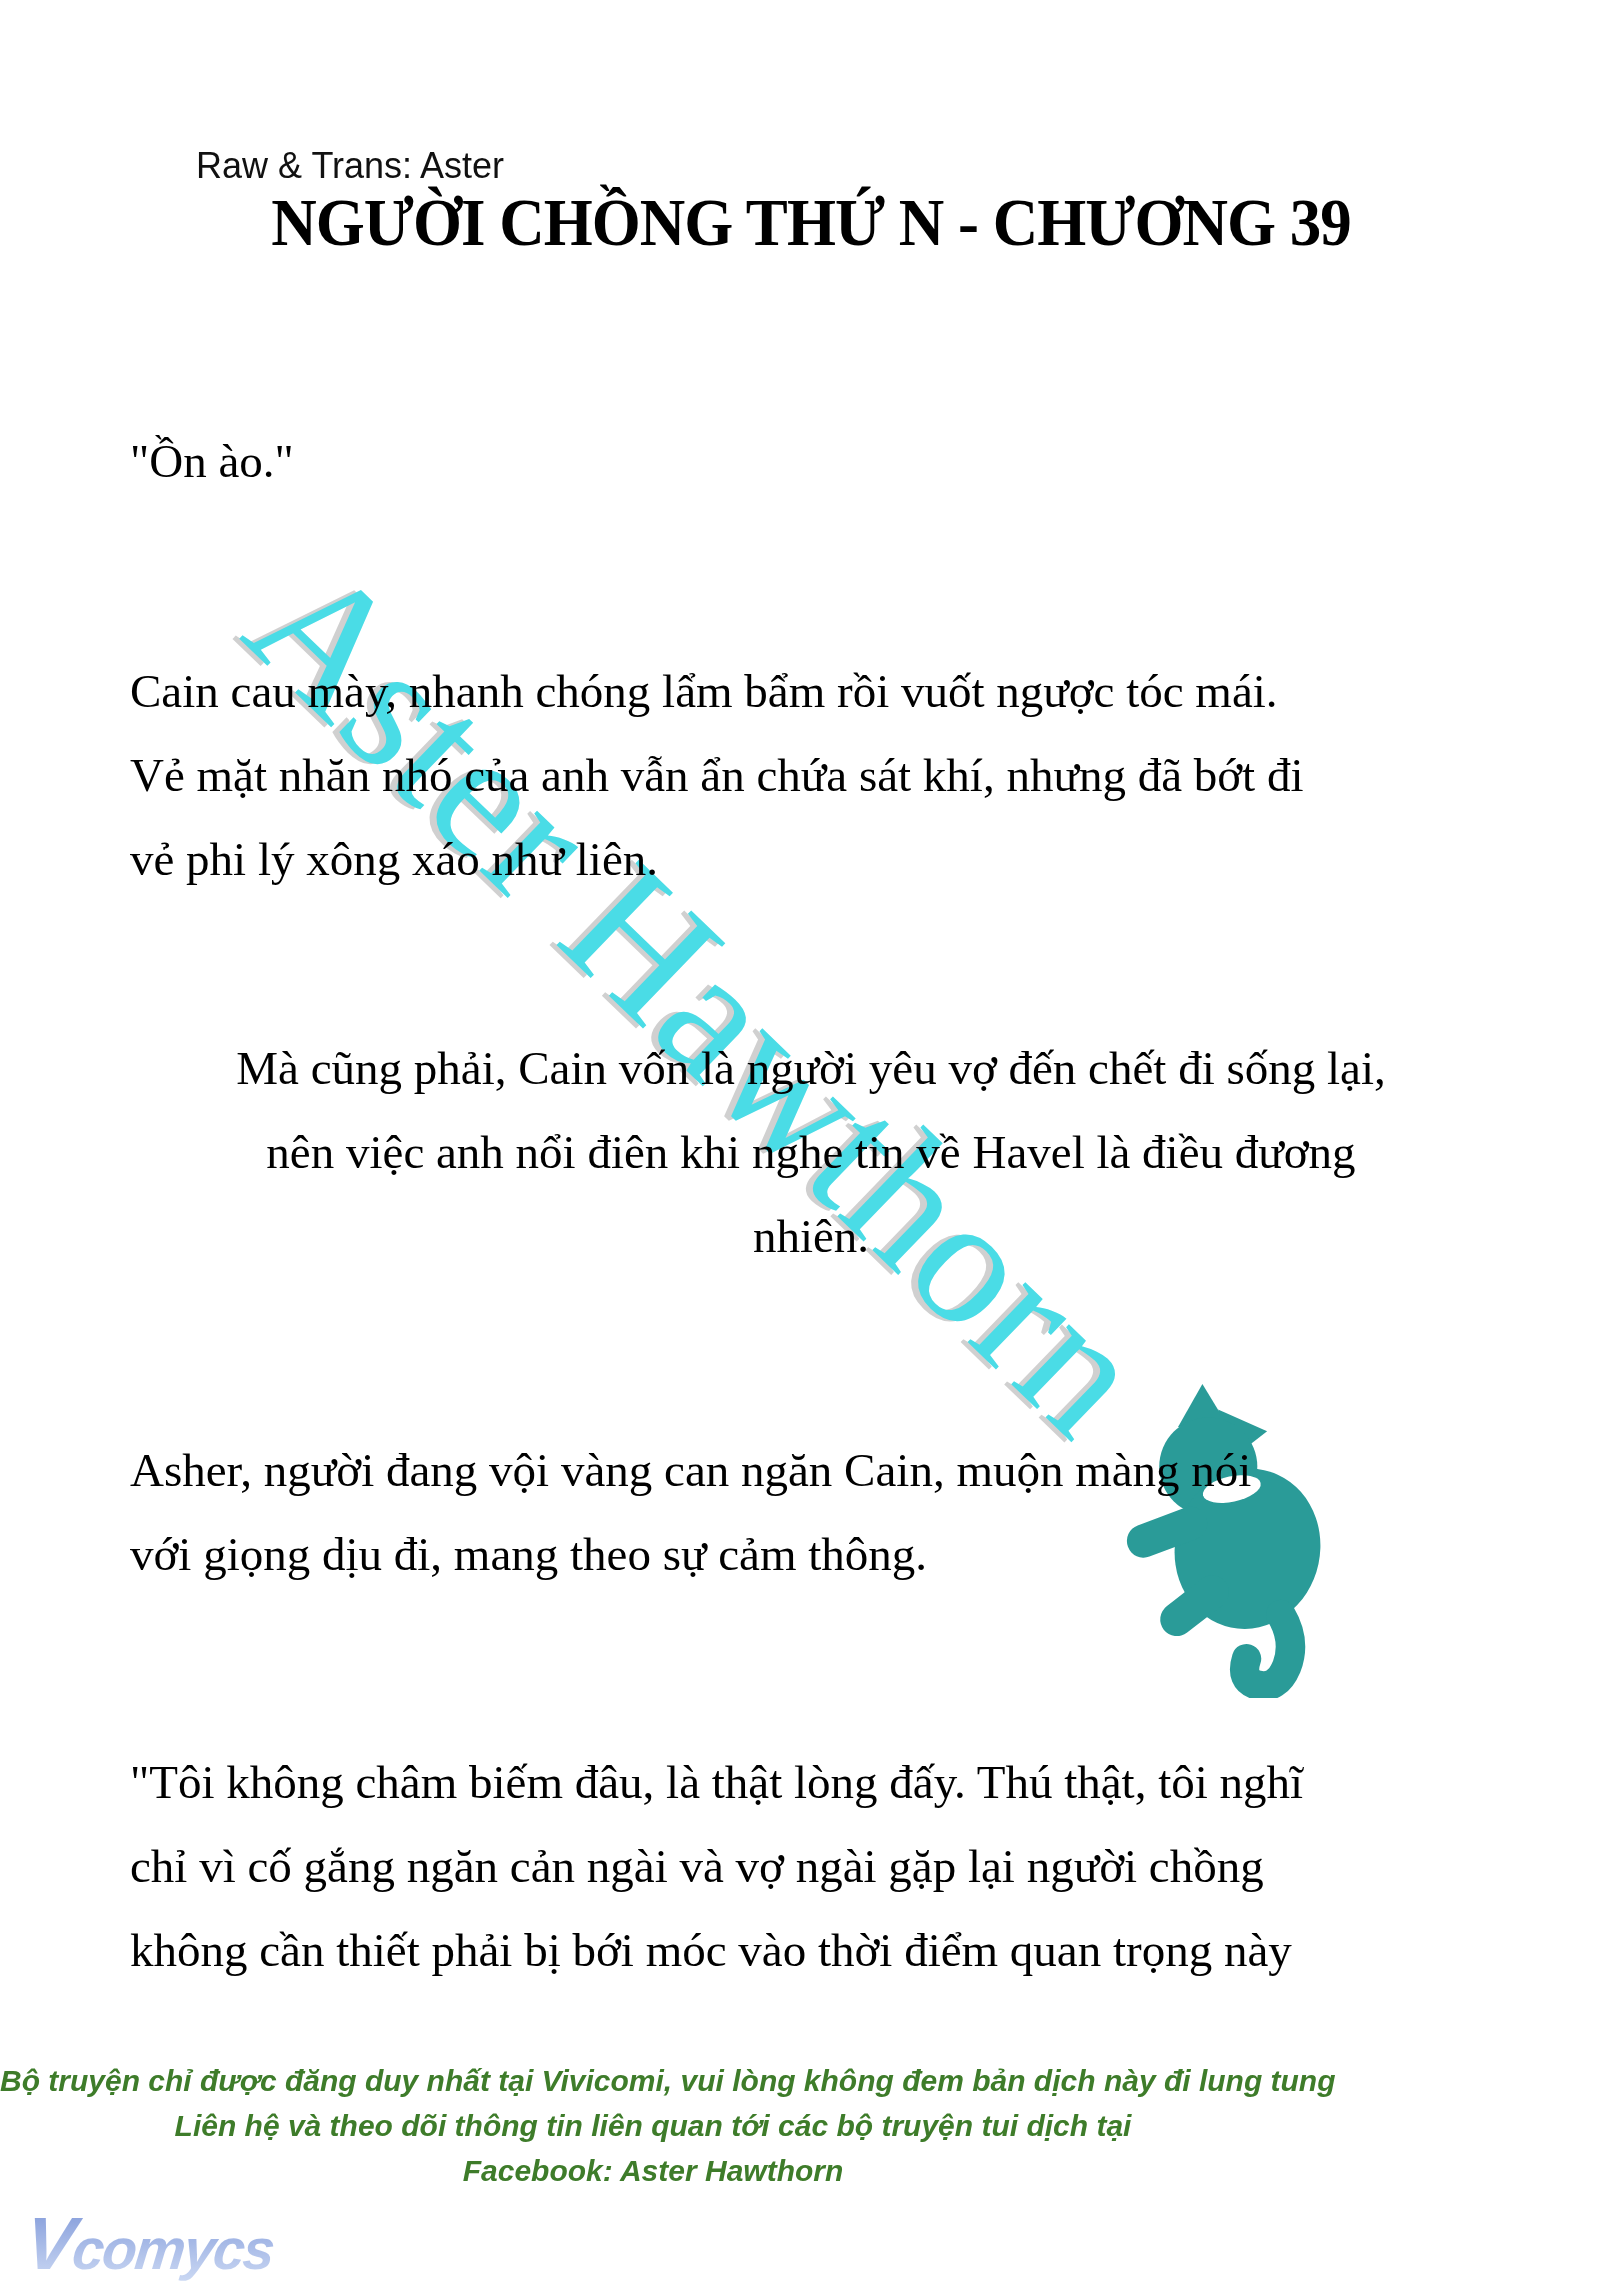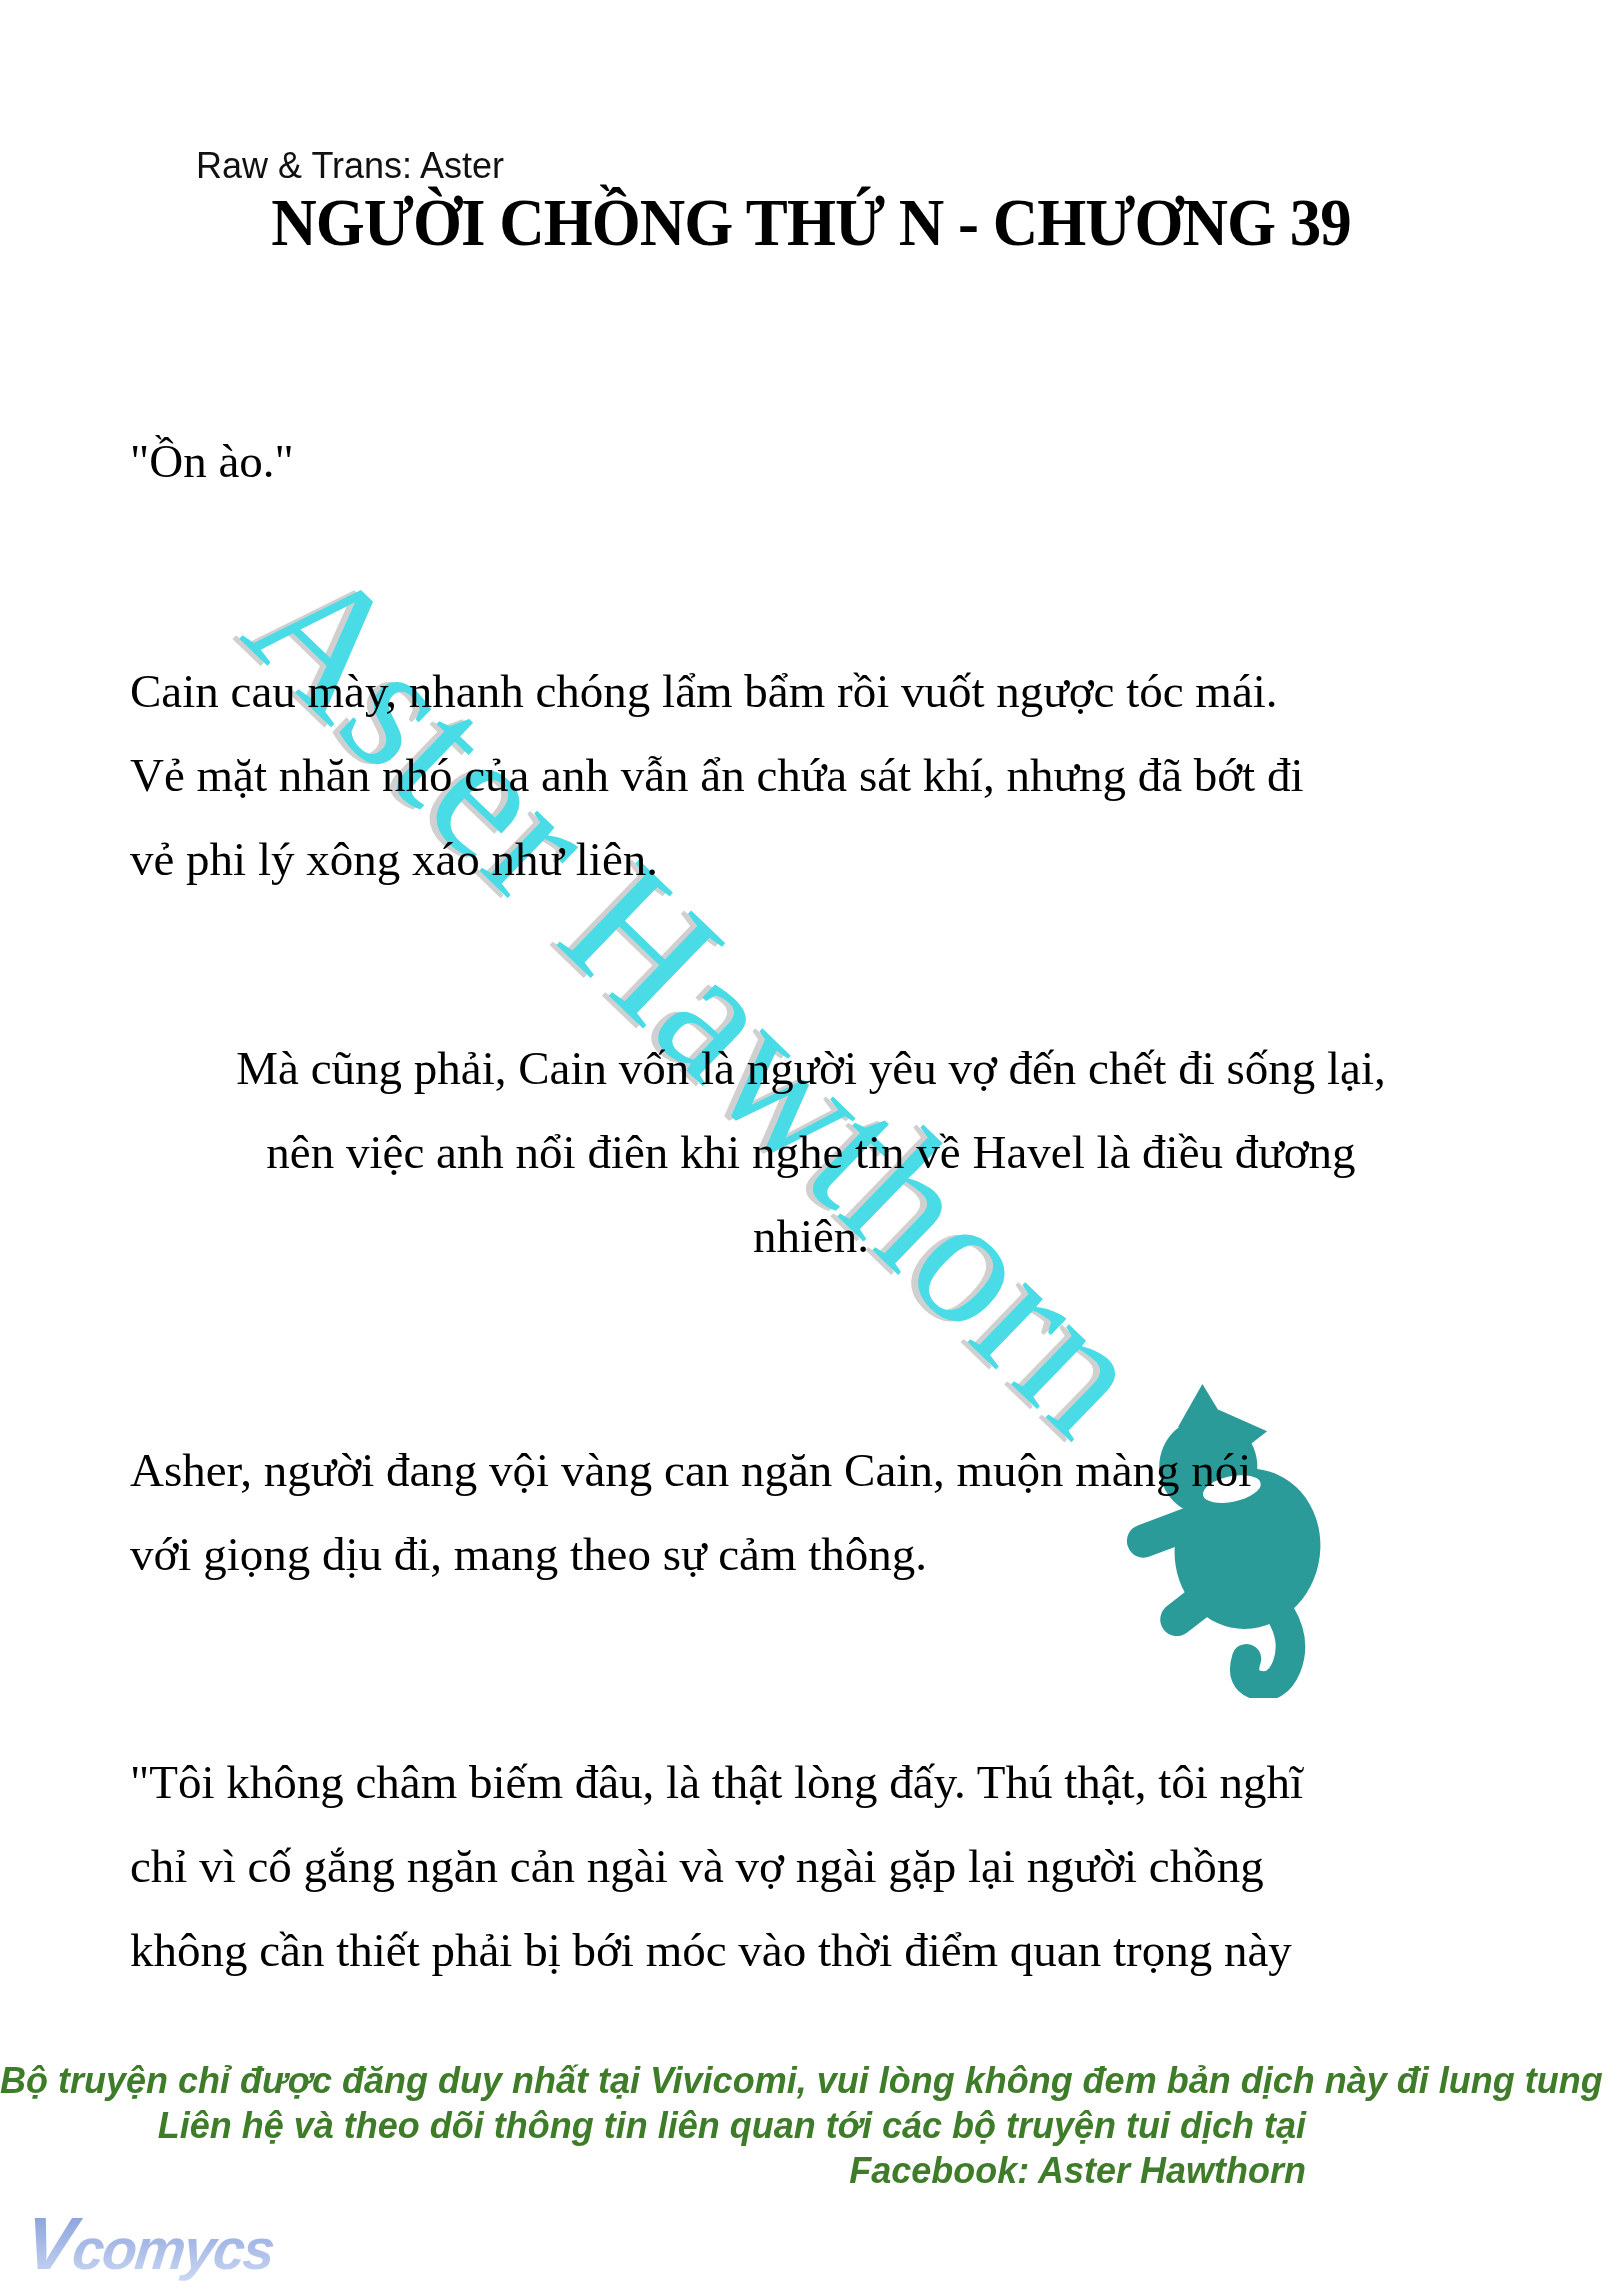--- a/index.html
+++ b/index.html
@@ -59,24 +59,24 @@
   }
   .para .line { white-space:nowrap; }
   .p1 { top:419px; }
   .p2 { top:649px; }
   .p3 { top:1026px;text-align:center; }
   .p4 { top:1428px; }
   .p5 { top:1740px; }
   
   .footer {
     position:absolute; left:0; top:2058px; width:1306px;
-    text-align:right;
+    text-align:center;
     font-family:"Liberation Sans", sans-serif;
     font-weight:bold; font-style:italic;
-    font-size:36px;
+    font-size:30px;
     line-height:45px;
     z-index:3;
   }
   .footer .line { white-space:nowrap; }
   
   .logo {
     position:absolute; left:25.5px; top:2201px;
     font-family:"Liberation Sans", sans-serif;
     font-weight:bold; font-style:italic;
     font-size:57px;

